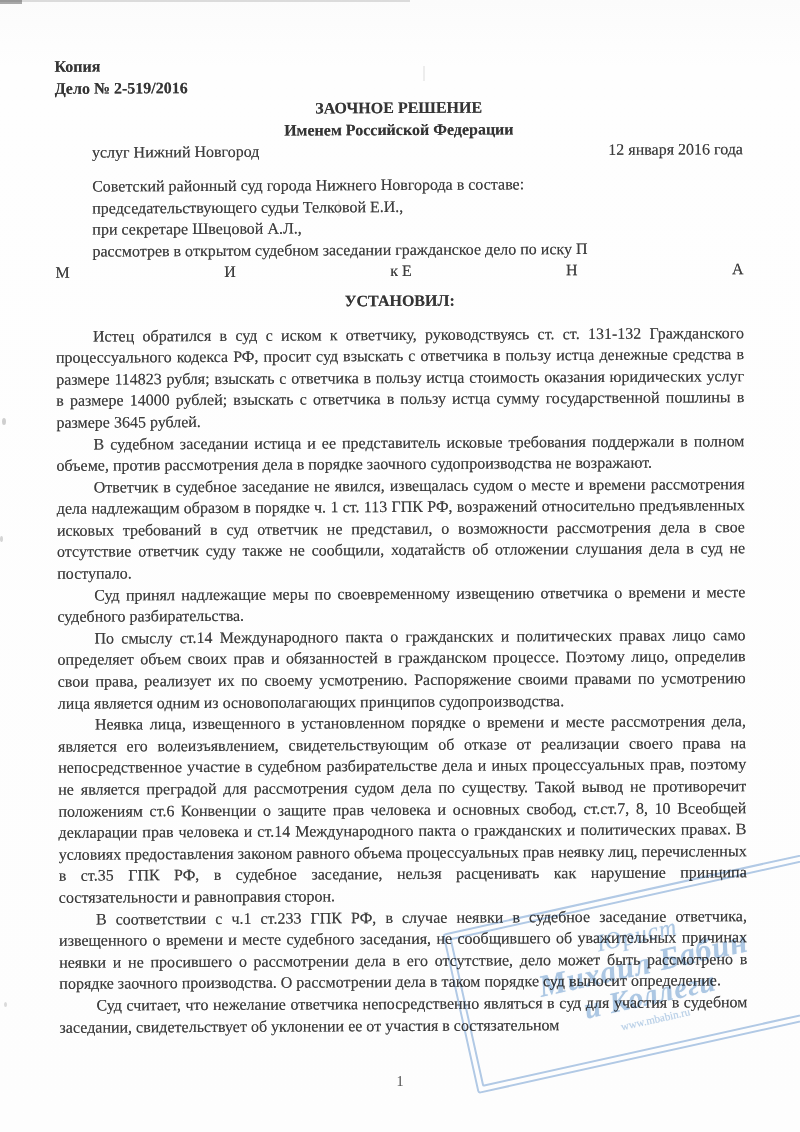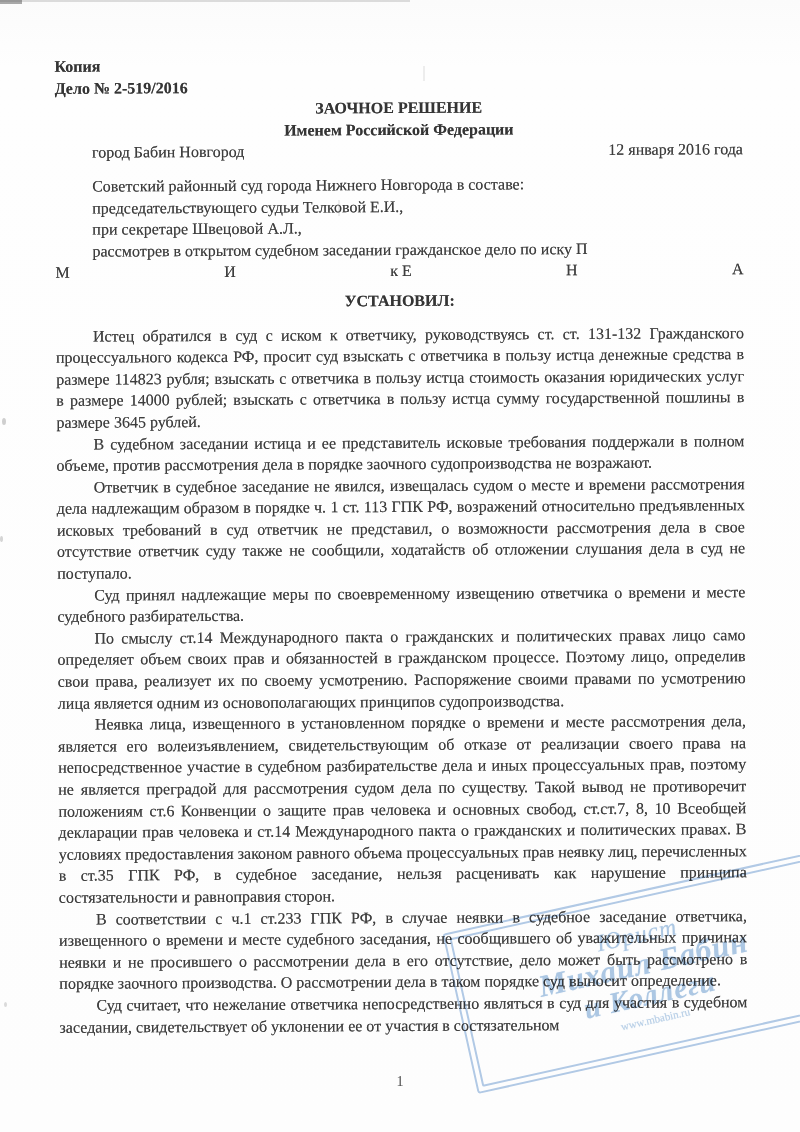--- a/index.html
+++ b/index.html
@@ -66,21 +66,21 @@
 
 <div class="page">
 
   <div class="content">
     <p class="b">Копия</p>
     <p class="b">Дело № 2-519/2016</p>
     <p class="b center">ЗАОЧНОЕ РЕШЕНИЕ</p>
     <p class="b center">Именем Российской Федерации</p>
 
     <div class="row">
-      <span class="city">город Бабин Новгород</span>
+      <span class="city">услуг Нижний Новгород</span>
       <span>12 января  2016 года</span>
     </div>
 
     <div class="gap12"></div>
 
     <p class="indent">Советский районный суд города Нижнего Новгорода в составе:</p>
     <p class="indent">председательствующего судьи Телковой Е.И.,</p>
     <p class="indent">при секретаре Швецовой А.Л.,</p>
     <p class="indent">рассмотрев в открытом судебном заседании гражданское дело по иску П</p>
 

